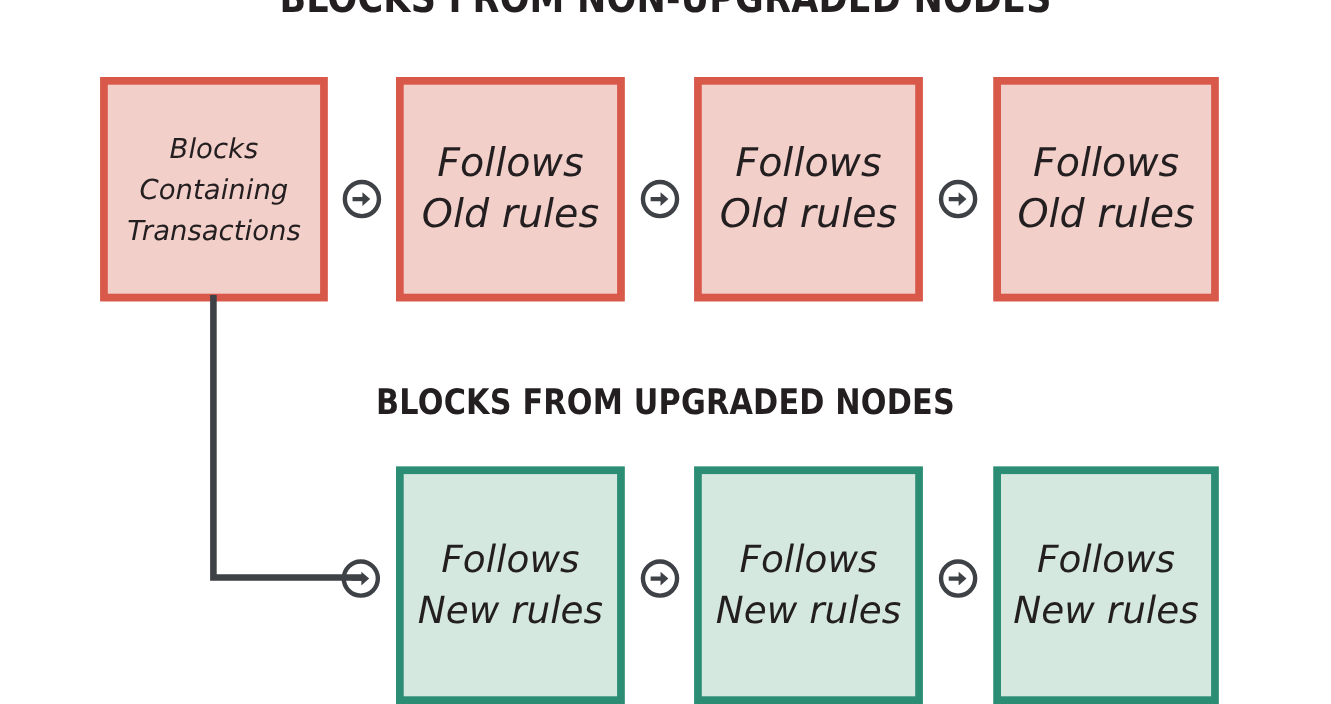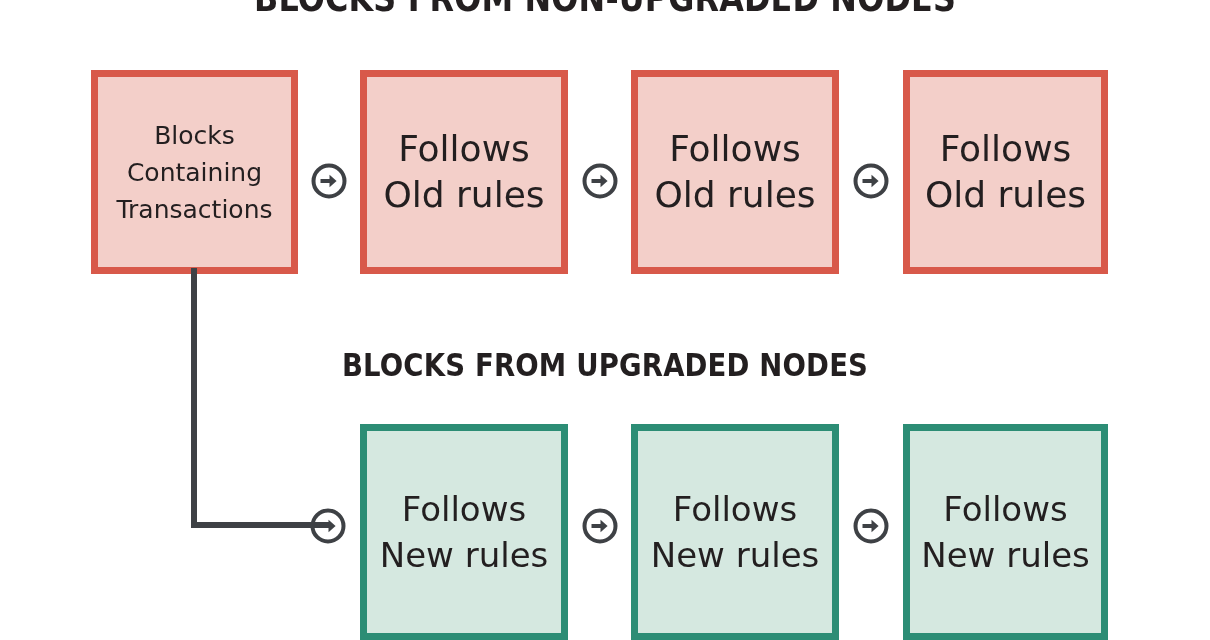--- a/index.html
+++ b/index.html
@@ -51,20 +51,21 @@
 
   
   .node-box {
     position: absolute;
     box-sizing: border-box;
     display: flex;
     align-items: center;
     justify-content: center;
     text-align: center;
     color: #231f20;
+    font-style: italic;
   }
   .node-box .node-label {
     display: block;
     white-space: pre-line;
   }
 
   .node-box.red {
     background: #f3cfc9;
     border: 7px solid #d8594a;
   }

